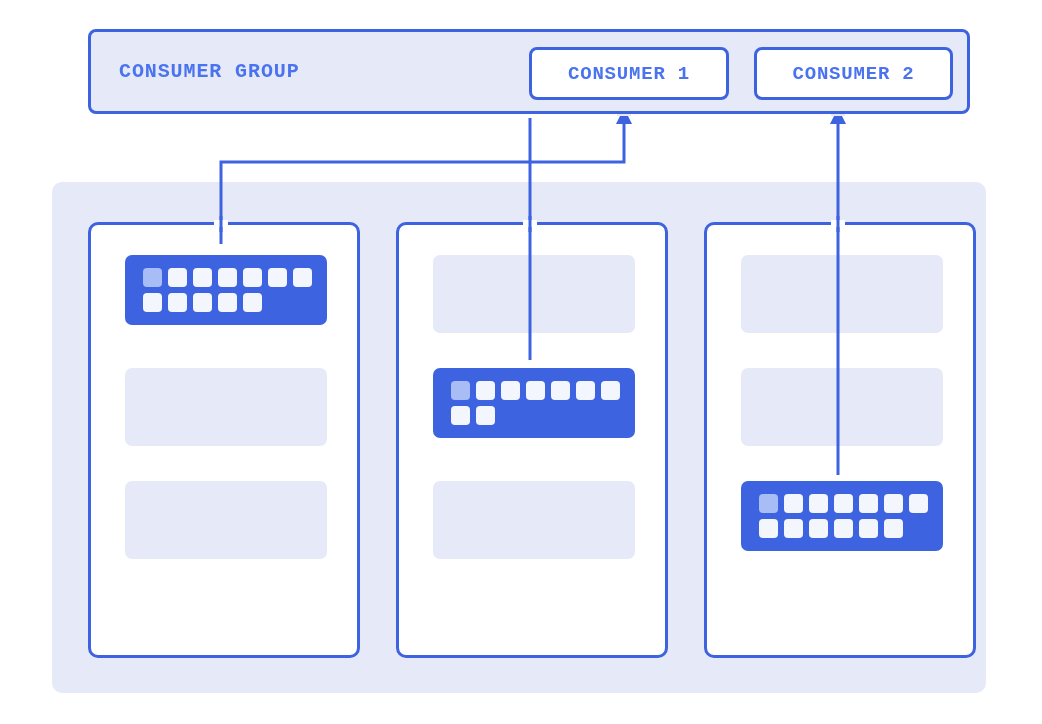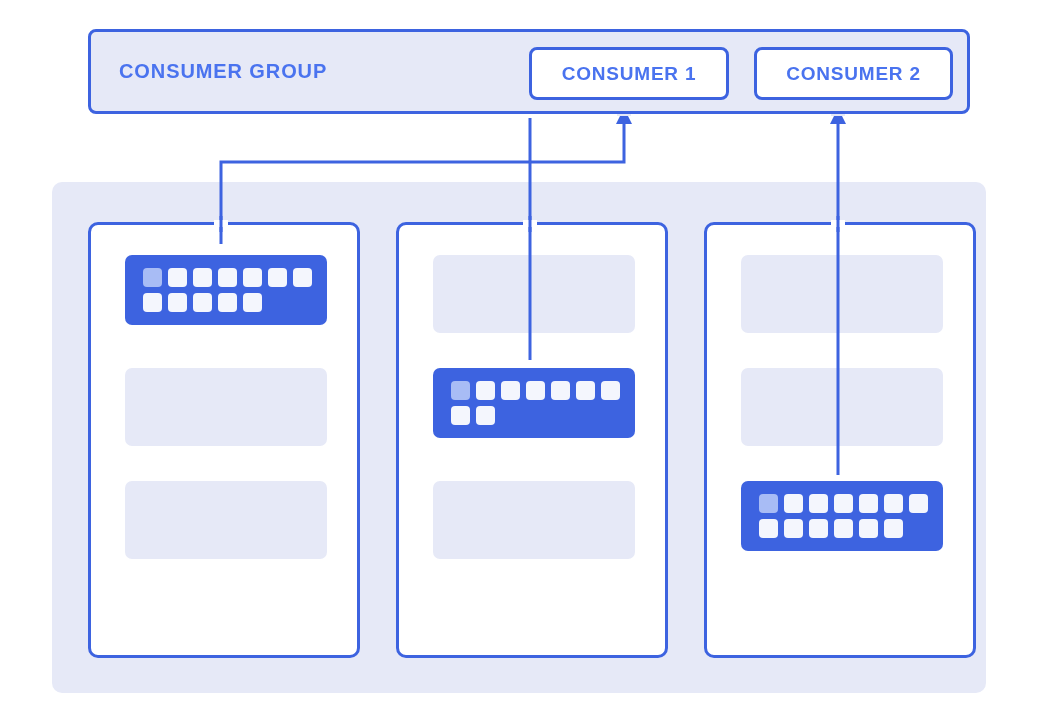--- a/index.html
+++ b/index.html
@@ -11,20 +11,21 @@
   body {
     font-family: "Liberation Sans", "DejaVu Sans", sans-serif;
     -webkit-font-smoothing: antialiased;
   }
   #stage {
     position: relative;
     width: 1006px;
     height: 724px;
     background: #ffffff;
     overflow: hidden;
+    font-family: Liberation Mono, monospace;
   }
 
   
   .consumer-group-box {
     position: absolute;
     left: 88px;
     top: 29px;
     width: 882px;
     height: 85px;
     box-sizing: border-box;

